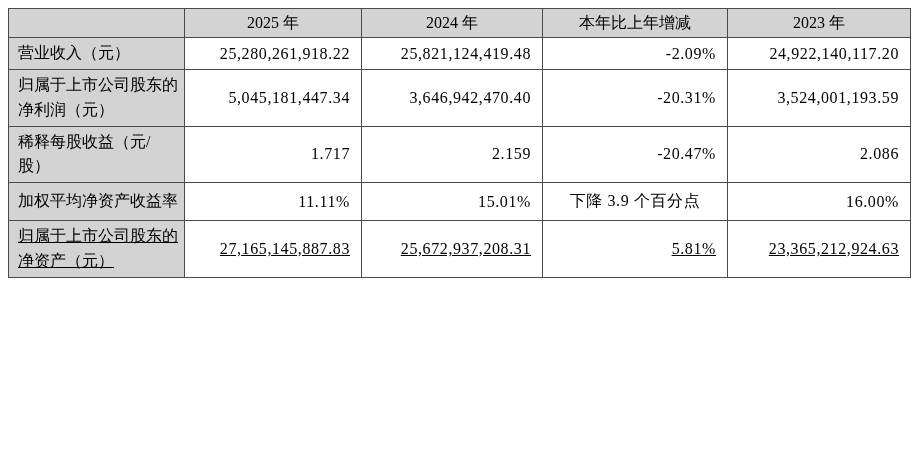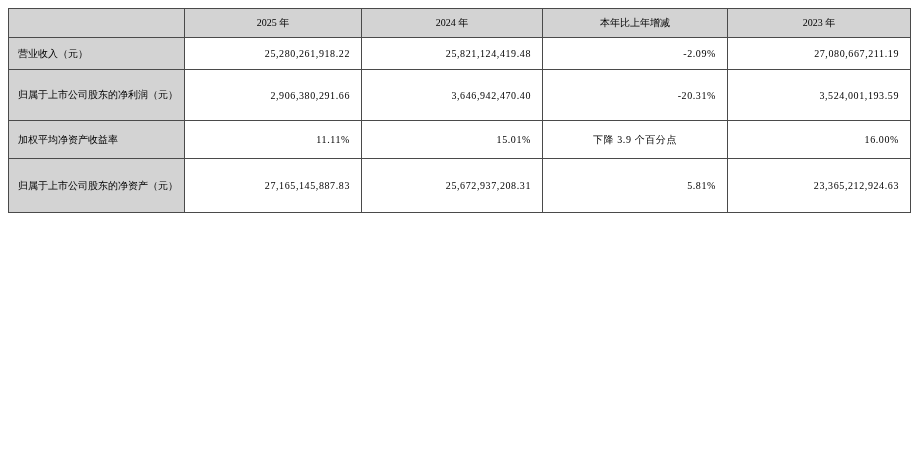--- a/index.html
+++ b/index.html
@@ -21,21 +21,21 @@
     table-layout: fixed;
     width: 902px;
   }
   table.fin col.c1 { width: 176px; }
   table.fin col.c2 { width: 177px; }
   table.fin col.c3 { width: 181px; }
   table.fin col.c4 { width: 185px; }
   table.fin col.c5 { width: 183px; }
   table.fin td, table.fin th {
     border: 1px solid #4a4a4a;
-    font-size: 10px;
+    font-size: 16px;
     font-weight: normal;
     vertical-align: middle;
     box-sizing: border-box;
     overflow: hidden;
   }
   th.hdr {
     background: #d3d3d3;
     text-align: center;
     padding: 2px 4px;
   }
@@ -61,21 +61,21 @@
     margin-left: 32px;
   }
   tr.h-hdr  { height: 29px; }
   tr.h-1    { height: 32px; margin-top: 21px; }
   tr.h-2    { height: 51px; }
   tr.h-3    { height: 74px; }
   tr.h-cash { height: 55px; }
   tr.h-eps  { height: 31px; }
   tr.h-roe  { height: 38px; }
   tr.h-ta   { height: 31px; }
-  tr.h-na   { height: 54px; }
+  tr.h-na   { height: 54px; text-decoration: underline; }
 </style>
 </head>
 <body>
 
 <div class="page">
   <table class="fin">
     <colgroup>
       <col class="c1">
         <col class="c2">
         <col class="c3">
@@ -90,34 +90,41 @@
         <th class="hdr">2024 年</th>
         <th class="hdr">本年比上年增减</th>
         <th class="hdr">2023 年</th>
       </tr>
 
       <tr class="h-1">
         <td class="lbl">营业收入（元）</td>
         <td class="num">25,280,261,918.22</td>
         <td class="num">25,821,124,419.48</td>
         <td class="num">-2.09%</td>
-        <td class="num">27,080,667,211.19</td>
+        <td class="num">24,922,140,117.20</td>
       </tr>
 
       <tr class="h-2">
         <td class="lbl">归属于上市公司股东的净利润（元）</td>
-        <td class="num">2,906,380,291.66</td>
+        <td class="num">5,045,181,447.34</td>
         <td class="num">3,646,942,470.40</td>
         <td class="num">-20.31%</td>
         <td class="num">3,524,001,193.59</td>
       </tr>
 
 
 
 
+      <tr class="h-eps">
+        <td class="lbl">稀释每股收益（元/股）</td>
+        <td class="num">1.717</td>
+        <td class="num">2.159</td>
+        <td class="num">-20.47%</td>
+        <td class="num">2.086</td>
+      </tr>
 
       <tr class="h-roe">
         <td class="lbl">加权平均净资产收益率</td>
         <td class="num">11.11%</td>
         <td class="num">15.01%</td>
         <td class="chg-text">下降 3.9 个百分点</td>
         <td class="num">16.00%</td>
       </tr>
 
 

